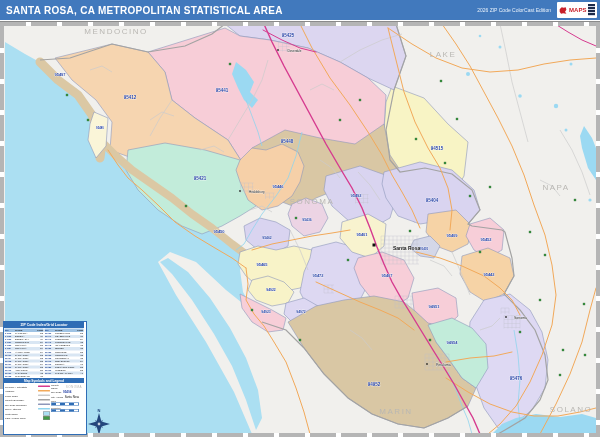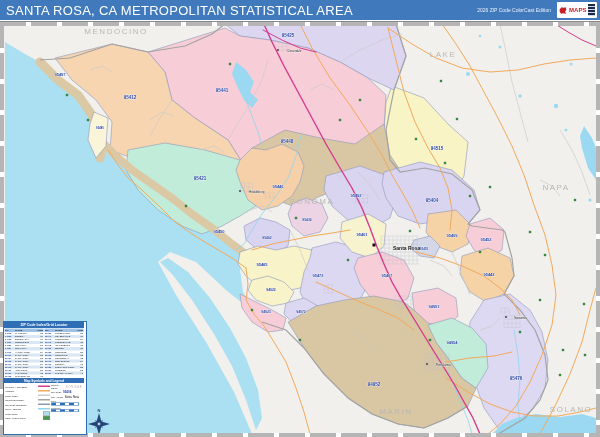--- a/index.html
+++ b/index.html
@@ -1,18 +1,18 @@
 <!DOCTYPE html>
 <html><head>
 <meta charset="utf-8">
 <style>
   html,body{margin:0;padding:0;width:600px;height:437px;overflow:hidden;
     font-family:"Liberation Sans",sans-serif;background:#ffffff;}
   #header{position:absolute;left:0;top:0;width:600px;height:20px;display:flex;align-items:center;z-index:50;}
-  #header .title{color:#fff;font-size:13px;font-weight:normal;letter-spacing:.3px;padding-left:6px;white-space:nowrap;}
+  #header .title{color:#fff;font-size:10px;font-weight:bold;letter-spacing:.3px;padding-left:6px;white-space:nowrap;}
   #header .spacer{flex:1;}
   #header .edition{color:#e8f1fb;font-size:5px;margin-right:6px;white-space:nowrap;}
   .logo{width:40px;height:16px;background:#fff;border-radius:1px;margin-right:3px;display:flex;align-items:center;justify-content:center;gap:2px;padding:0 2px;box-sizing:border-box;}
   .logo .maps{color:#c8202a;font-weight:bold;font-size:6px;line-height:6px;}
   .logo .txtbox{width:9px;height:12px;background-image:repeating-linear-gradient(180deg,#1b2a4a 0 2px,#cfd6e4 2px 3px);}
   #map{position:absolute;left:0;top:22px;width:600px;height:324px;background:#f1f0ed;outline:1px solid #8a8a8a;}
   #map svg.main{position:absolute;left:0;top:0;z-index:1;}
   .frame{position:absolute;z-index:30;pointer-events:none;}
   .frame.h{left:0;width:600px;height:4px;background:repeating-linear-gradient(90deg,#b5b5b5 0 26px,#ffffff 26px 31px);}
   .frame.v{top:0;height:415px;width:4px;background:repeating-linear-gradient(180deg,#b5b5b5 0 26px,#ffffff 26px 31px);}

